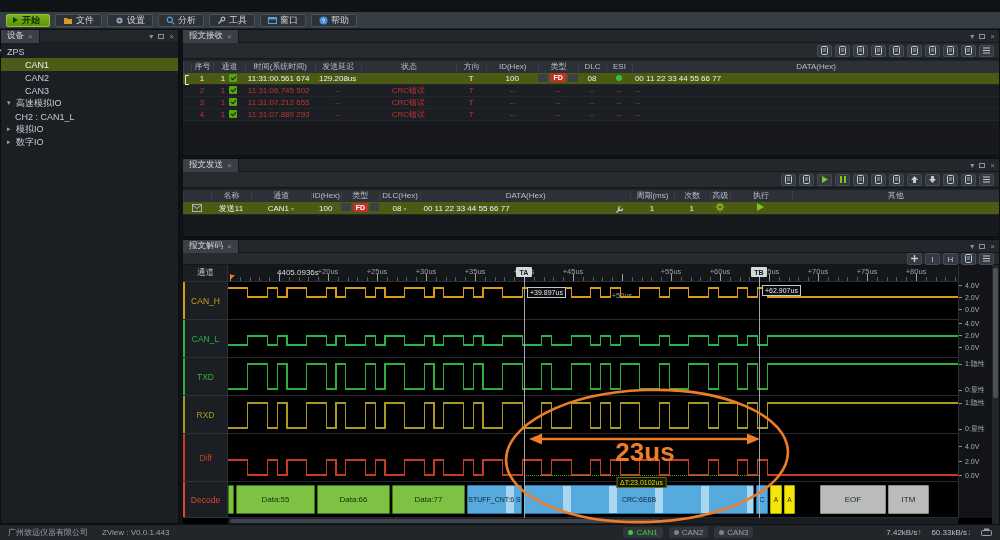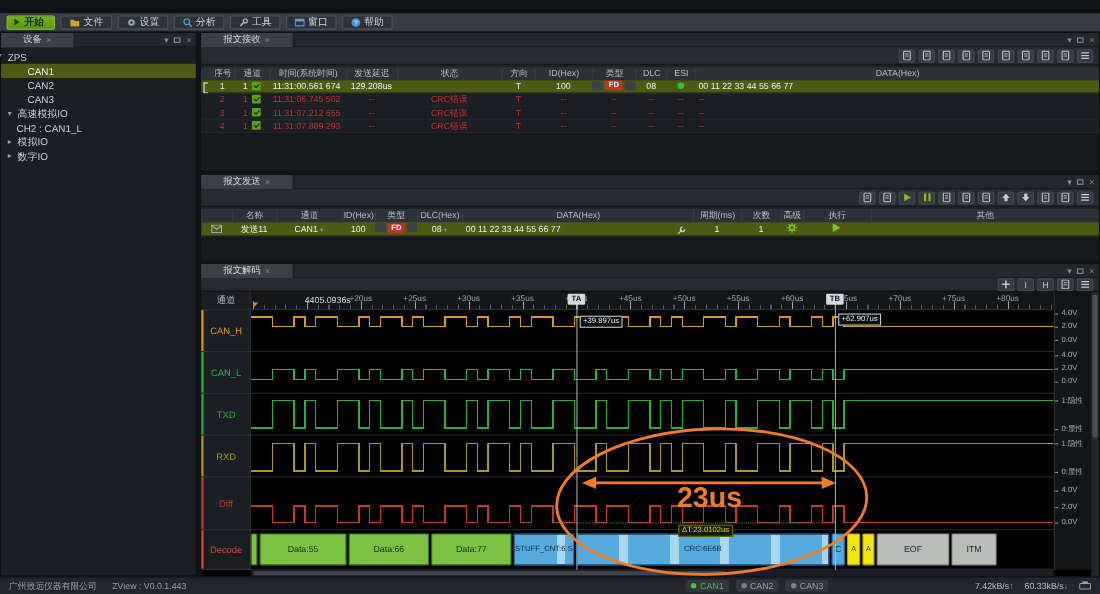--- a/index.html
+++ b/index.html
@@ -13,21 +13,21 @@
     linear-gradient(transparent 45%,#8cc63f 45% 55%,transparent 55%);}
   .apptitle{font-size:8px;color:#c0c6cc;}
   .menubar{position:absolute;left:0;top:12px;width:1000px;height:17px;background:#363d44;border-bottom:1px solid #1d2226;display:flex;align-items:center;gap:5px;padding:0 6px;}
   .startbtn{height:13px;padding:0 9px 0 6px;background:linear-gradient(#79b322,#5d9404);border:1px solid #8cc63f;border-radius:2px;display:flex;align-items:center;gap:4px;color:#0d2b00;font-size:9px;font-weight:bold;}
   .startbtn .tri{width:0;height:0;border-left:5px solid #123c00;border-top:3.5px solid transparent;border-bottom:3.5px solid transparent;}
   .menubtn{height:13px;padding:0 7px;background:#2c3238;border:1px solid #4a525a;border-radius:2px;display:flex;align-items:center;gap:3px;color:#ced4da;font-size:9px;}
   .menubtn svg{display:block;}
   
   .panel{position:absolute;background:#1e2227;border:1px solid #0c0e10;}
   .tabstrip{position:absolute;left:0;top:0;right:0;height:13px;background:#23272c;display:flex;align-items:center;border-bottom:1px solid #15181b;}
-  .tab{height:13px;background:#3a4046;color:#d2d7dd;font-size:8.5px;display:flex;align-items:center;padding:0 20px;gap:4px;border-right:1px solid #15181b;}
+  .tab{height:13px;background:#3a4046;color:#d2d7dd;font-size:8.5px;display:flex;align-items:center;padding:0 6px;gap:4px;border-right:1px solid #15181b;}
   .tabx{color:#8a9096;font-size:8px;}
   .winbtns{margin-left:auto;display:flex;align-items:center;gap:5px;padding-right:4px;color:#8a9096;font-size:8px;}
   .winbtns .fl{width:6px;height:5px;border:1px solid #8a9096;display:inline-block;}
   .ptoolbar{position:absolute;left:0;right:0;background:#262b30;border-bottom:1px solid #14171a;display:flex;align-items:center;justify-content:flex-end;gap:3px;padding:0 5px;}
   .tbtn{width:15px;height:12px;background:#343a41;border:1px solid #454c54;border-radius:2px;color:#c3c9cf;display:flex;align-items:center;justify-content:center;}
   .tbtn svg{display:block;}
   
   .leftpanel{left:0;top:29px;width:180px;height:495px;background:#1b1f24;border-right:2px solid #0d0f12;}
   .tree{position:absolute;top:15px;left:0;right:0;}
   .titem{height:13px;display:flex;align-items:center;font-size:9px;color:#c8cdd3;position:relative;white-space:nowrap;}
@@ -68,21 +68,21 @@
   .rowsep{position:absolute;left:45px;width:765px;height:1px;background:#26292d;}
   .axis{position:absolute;left:775px;top:0;width:35px;height:253px;background:#121417;border-left:1px solid #2d3136;}
   .atick{position:absolute;left:0;width:3px;height:1px;background:#8a9096;}
   .alabel{position:absolute;left:6px;font-size:7px;color:#a7adb4;white-space:nowrap;transform:translateY(-50%);}
   .segwrap{position:absolute;left:45px;top:217px;width:730px;height:36px;}
   .seg{position:absolute;top:3px;height:29px;border-radius:1px;display:flex;align-items:center;justify-content:center;font-size:8px;overflow:hidden;white-space:nowrap;}
   .seg.g{background:#7dc242;color:#12300a;border:1px solid #3f7a1a;}
   .seg.b{background:#57aadd;color:#0b2434;border:1px solid #2a7ab0;}
   .seg.st{background:repeating-linear-gradient(90deg,#57aadd 0 38px,#abd6ef 38px 46px);font-size:7px;}
   .seg.y{background:#f2e60a;color:#3a3505;border:1px solid #b0a800;font-size:6.5px;}
-  .seg.gy{background:#b9bcb9;color:#26292b;border:1px solid #8a8d8a;}
+  .seg.gy{background:#b9bcb9;color:#26292b;border:1px solid #8a8d8a;margin-left:23px;}
   .cursorline{position:absolute;top:10px;width:1px;height:243px;background:#b9bfc5;opacity:.85;z-index:6;}
   .cflag{position:absolute;top:2px;width:16px;height:10px;background:#d4d9dd;color:#14171a;font-size:7px;font-weight:bold;display:flex;align-items:center;justify-content:center;border-radius:1px;z-index:7;}
   .cval{position:absolute;background:#0b0d0f;border:1px solid #c3c9cf;color:#e6eaee;font-size:7px;padding:0 2px;line-height:9px;white-space:nowrap;z-index:7;}
   .dotline{position:absolute;top:210px;height:0;border-top:1px dotted #49a33c;z-index:5;}
   .dtlabel{position:absolute;top:212px;background:#14160a;border:1px solid #6a7000;color:#d8e000;font-size:7px;padding:0 3px;line-height:9px;white-space:nowrap;z-index:8;transform:translateX(-50%);}
   .annsvg{position:absolute;left:0;top:0;z-index:10;pointer-events:none;}
   .vscroll{position:absolute;left:809px;top:0;width:7px;height:260px;background:#22262a;}
   .vthumb{position:absolute;left:1px;top:3px;width:5px;height:130px;background:#4b5157;border-radius:2px;}
   .hscroll{position:absolute;left:45px;top:253px;width:730px;height:7px;background:#1a1d21;}
   .hthumb{position:absolute;left:2px;top:1px;width:430px;height:4px;background:#3e444b;border-radius:2px;}
@@ -561,21 +561,21 @@
           </div>
         </div>
         <div class="ruler">
           <span class="origin">4405.0936s</span>
           <span class="rlabel" style="left: 100px;">+20us</span>
           <span class="rlabel" style="left: 149px;">+25us</span>
           <span class="rlabel" style="left: 198px;">+30us</span>
           <span class="rlabel" style="left: 247px;">+35us</span>
           <span class="rlabel" style="left: 296px;">+40us</span>
           <span class="rlabel" style="left: 345px;">+45us</span>
-          <span class="rlabel" style="left: 394px;">+50us</span>
+          <span class="rlabel" style="left: 394px; margin-top: 24px;">+50us</span>
           <span class="rlabel" style="left: 443px;">+55us</span>
           <span class="rlabel" style="left: 492px;">+60us</span>
           <span class="rlabel" style="left: 541px;">+65us</span>
           <span class="rlabel" style="left: 590px;">+70us</span>
           <span class="rlabel" style="left: 639px;">+75us</span>
           <span class="rlabel" style="left: 688px;">+80us</span>
           <div class="tick-min"></div>
           <div class="tick-maj"></div>
           <div class="trig"></div>
         </div>

